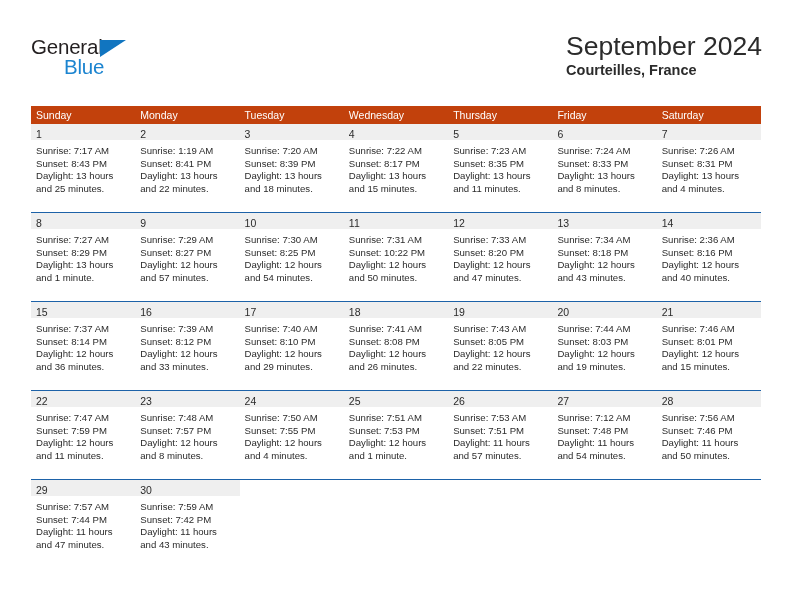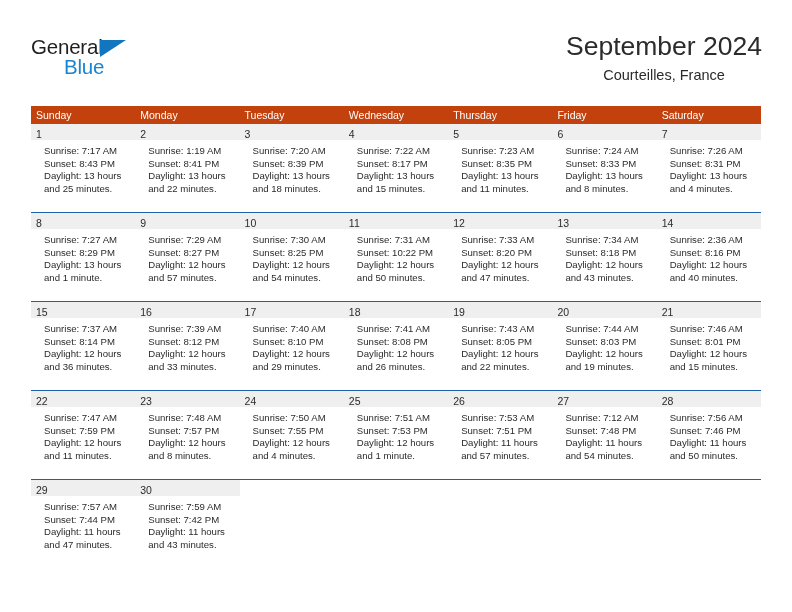--- a/index.html
+++ b/index.html
@@ -64,36 +64,36 @@
     color: #1b84d0;
     letter-spacing: -0.2px;
     line-height: 22px;
     white-space: nowrap;
   }
 
   .title-block {
     position: absolute;
     right: 30px;
     top: 30px;
-    text-align: center;
+    text-align: left;
   }
   .cal-title {
     font-size: 26.5px;
     color: #2b2b2b;
     line-height: 32px;
     white-space: nowrap;
     font-weight: normal;
     margin: 0;
   }
   .cal-sub {
-    margin-top: 5px;
     font-size: 14.5px;
     color: #2b2b2b;
     line-height: 17px;
     white-space: nowrap;
+    font-weight: bold;
   }
 
   
   .calendar {
     position: absolute;
     left: 31px;
     top: 106px;
     width: 730px;
   }
 
@@ -141,21 +141,20 @@
     background: transparent;
   }
   .daynum {
     font-size: 10.5px;
     color: #2b2b2b;
     line-height: 16px;
   }
   .details {
     padding: 5px 4px 0 5px;
     box-sizing: border-box;
-    margin-left: 8px;
   }
   .details div {
     font-size: 9.6px;
     color: #2b2b2b;
     line-height: 12.6px;
     white-space: nowrap;
   }
 </style>
 </head>
 <body>

